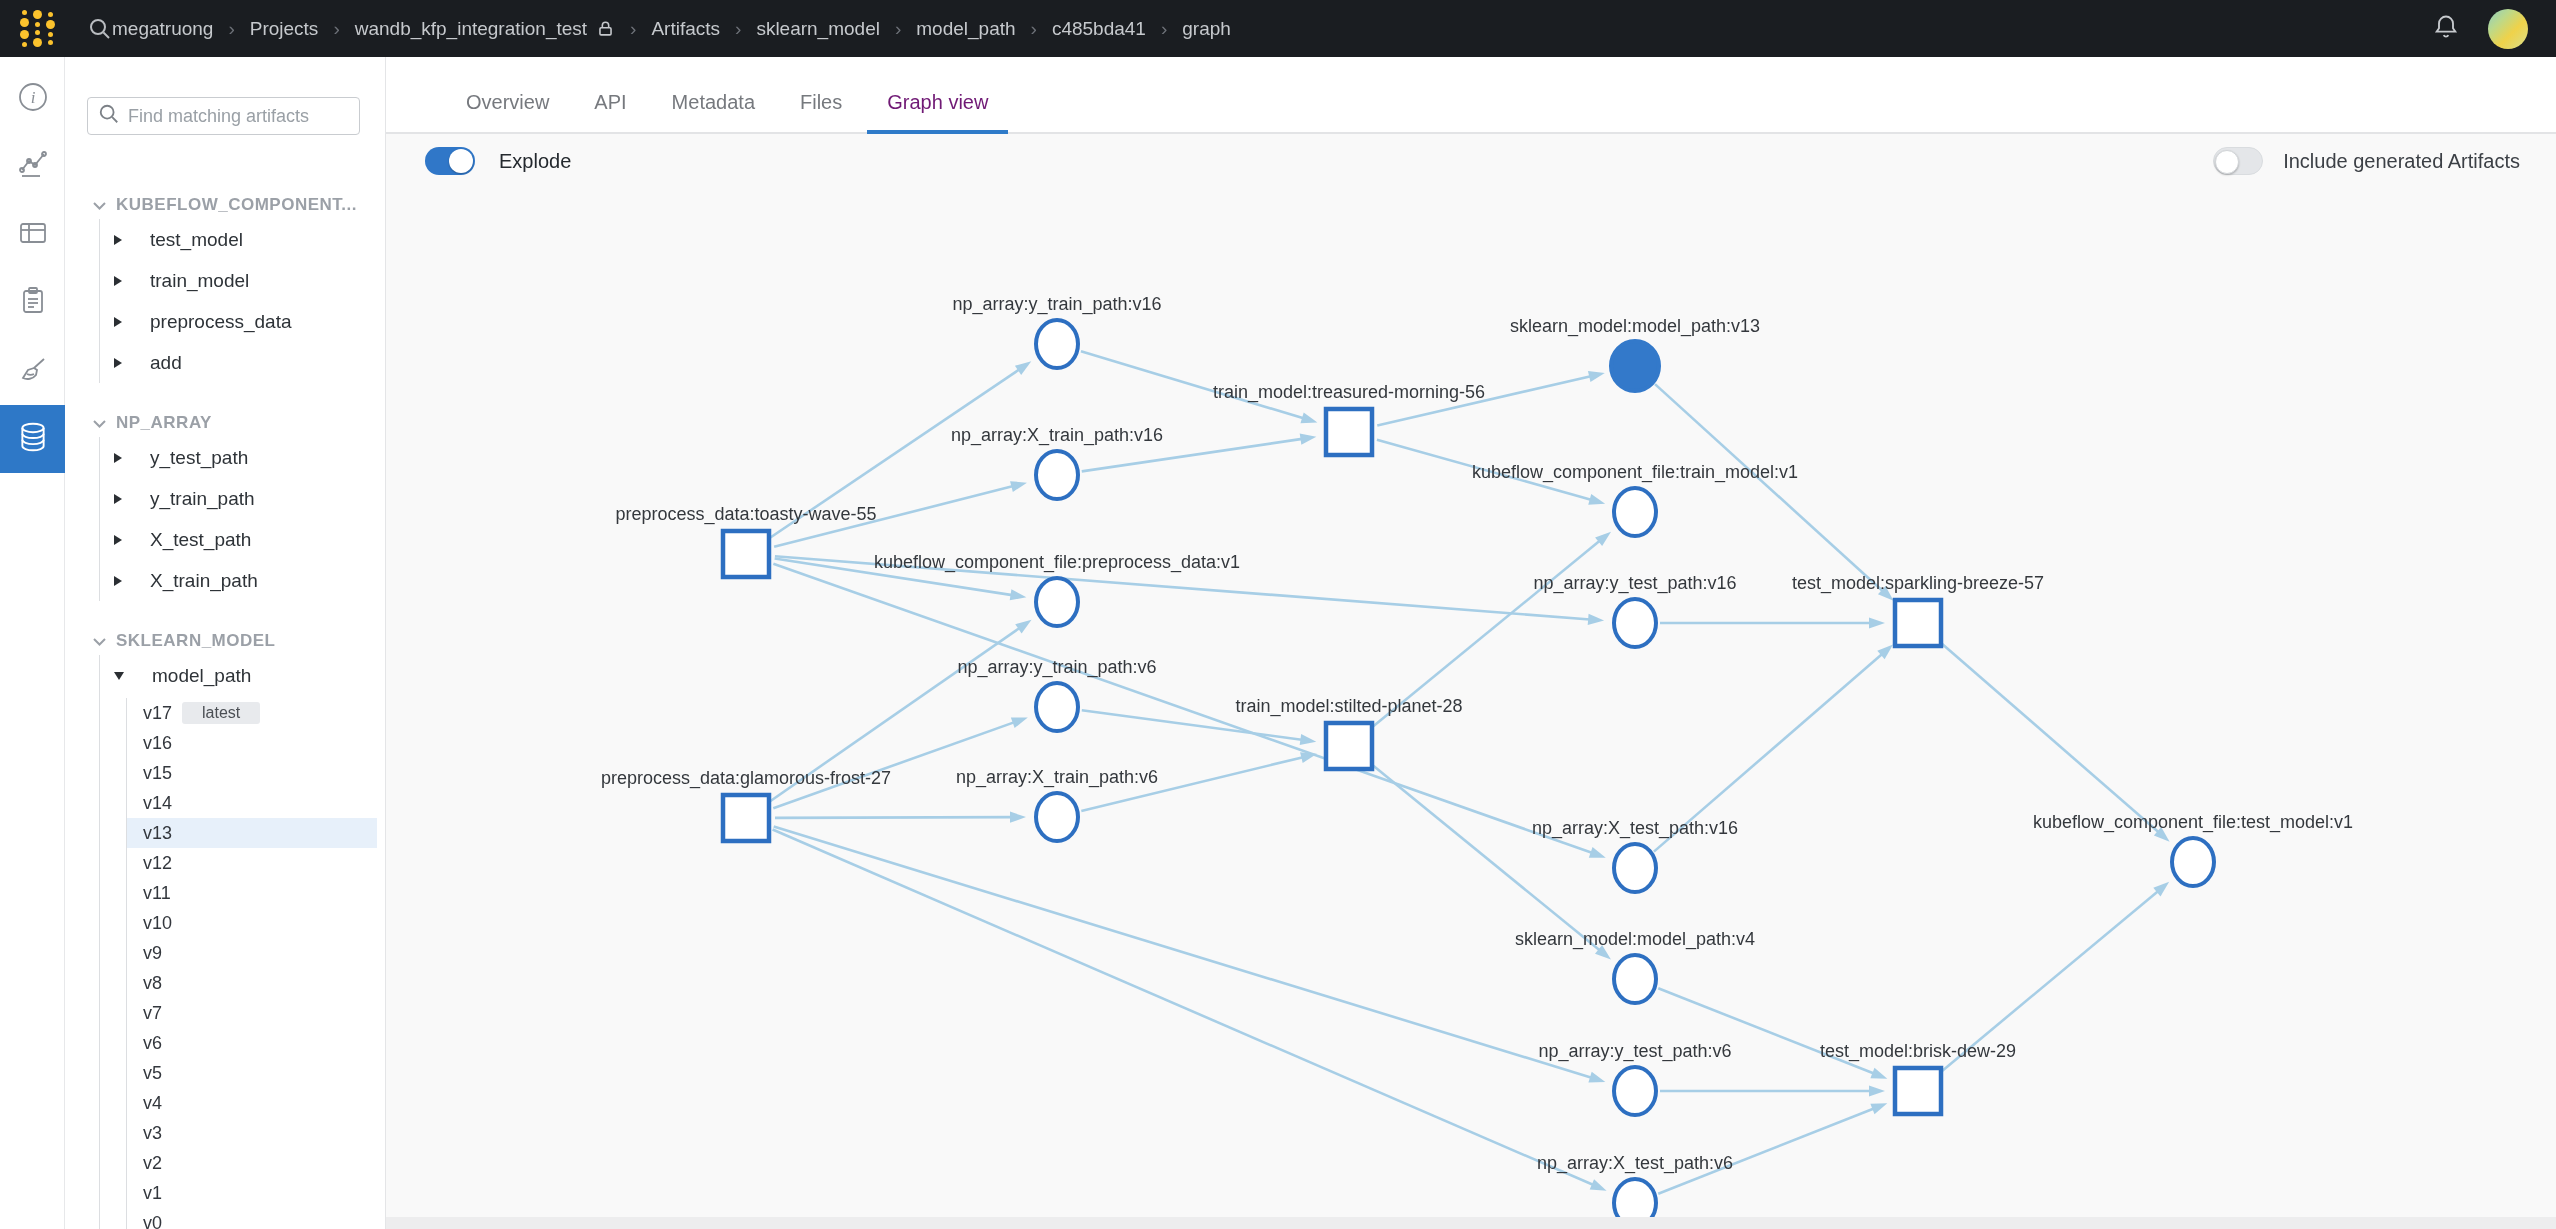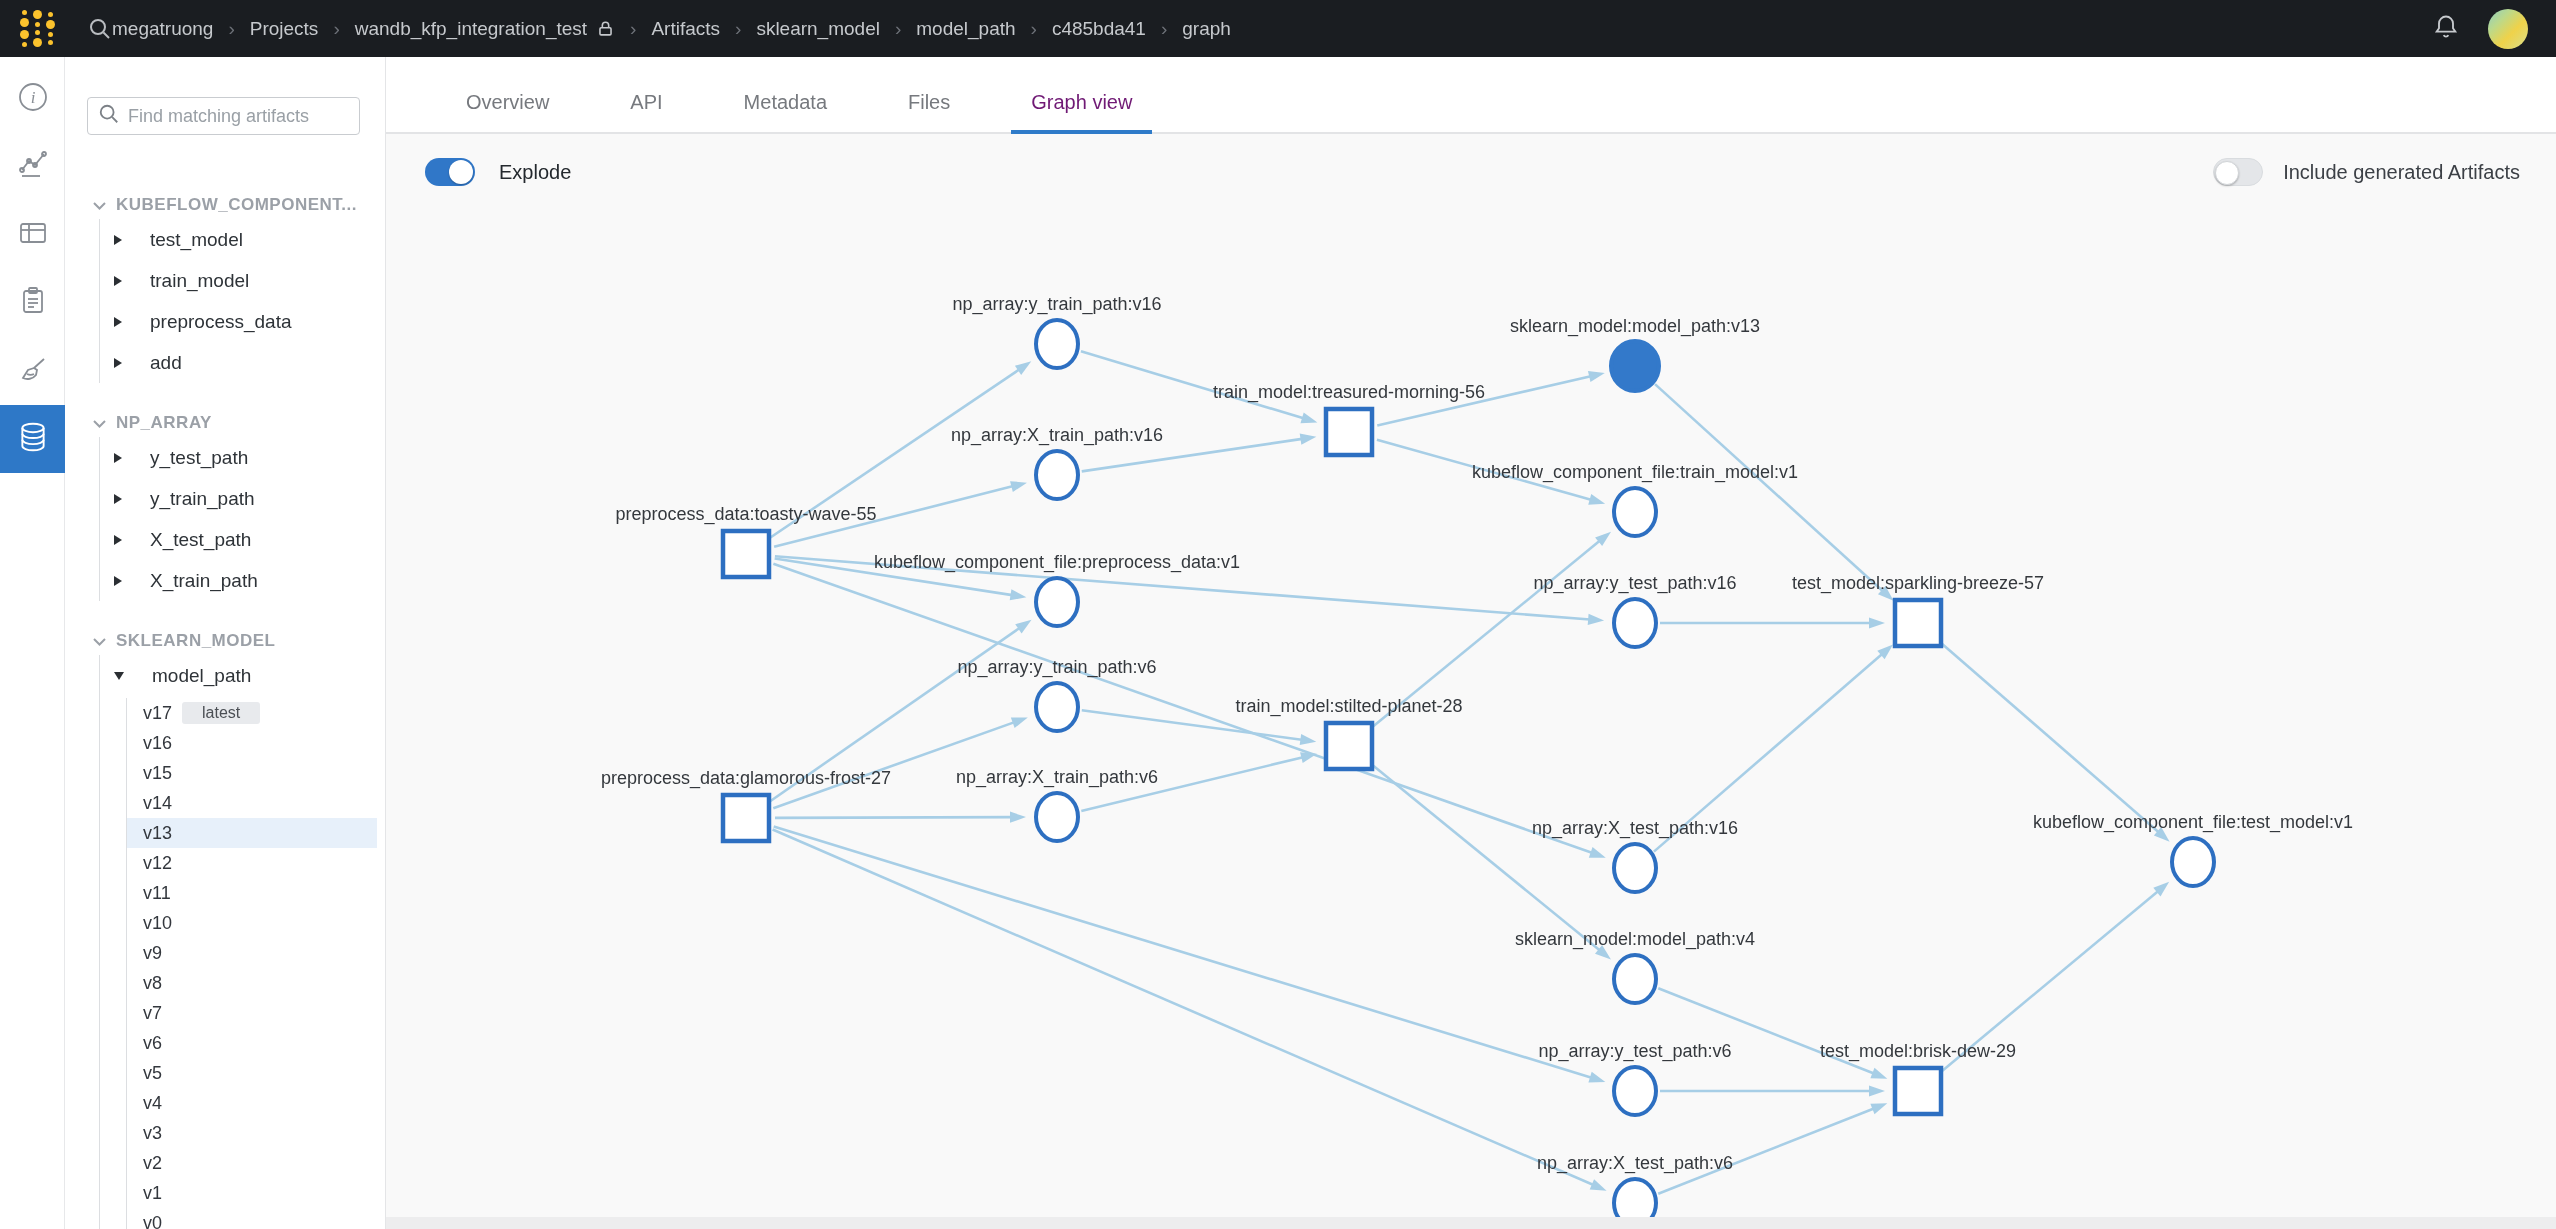--- a/index.html
+++ b/index.html
@@ -60,27 +60,27 @@
     margin-right:8px; }
   .ver-item.selected { background:#e7f0fa;text-align:center; }
   .badge { background:#e8eaed; color:#4b4f54; font-size:16px; border-radius:3px;
     padding:2px 20px; line-height:18px; }
 
   
   .main { position:absolute; left:386px; top:57px; right:0; bottom:0;
     background:#f9f9f9; }
   .tabbar { position:absolute; left:0; top:0; right:0; height:77px; background:#fff;
     border-bottom:2px solid #e3e4e6; display:flex; align-items:flex-end;
-    padding-left:60px;gap:36px; }
+    padding-left:60px; }
   .tab { padding:0 20px 18px 20px; margin-right:5px; font-size:20px; color:#76797e;
     cursor:pointer; position:relative; white-space:nowrap; }
   .tab.active { color:#701a75; }
   .tab.active::after { content:""; position:absolute; left:0; right:0; bottom:-2px;
     height:4px; background:#2f7bc9; }
-  .controls { position:absolute; left:0; top:83px; right:0; height:64px;
+  .controls { position:absolute; left:0; top:72px; right:0; height:64px;
     display:flex; align-items:center; padding:0 36px 0 39px; }
   .switch { width:50px; height:28px; border-radius:14px; position:relative;
     cursor:pointer; flex:0 0 auto; }
   .switch .knob { position:absolute; top:2px; width:24px; height:24px;
     border-radius:50%; background:#fff; box-shadow:0 1px 2px rgba(0,0,0,.25); }
   .switch.on { background:#3077c8; }
   .switch.on .knob { left:24px; }
   .switch.off { background:#e4e6e9; border:1px solid #d9dcdf; }
   .switch.off .knob { left:1px; border:1px solid #d2d5d8; }
   .switch-label { margin-left:24px; font-size:20px; color:#24292e; }

